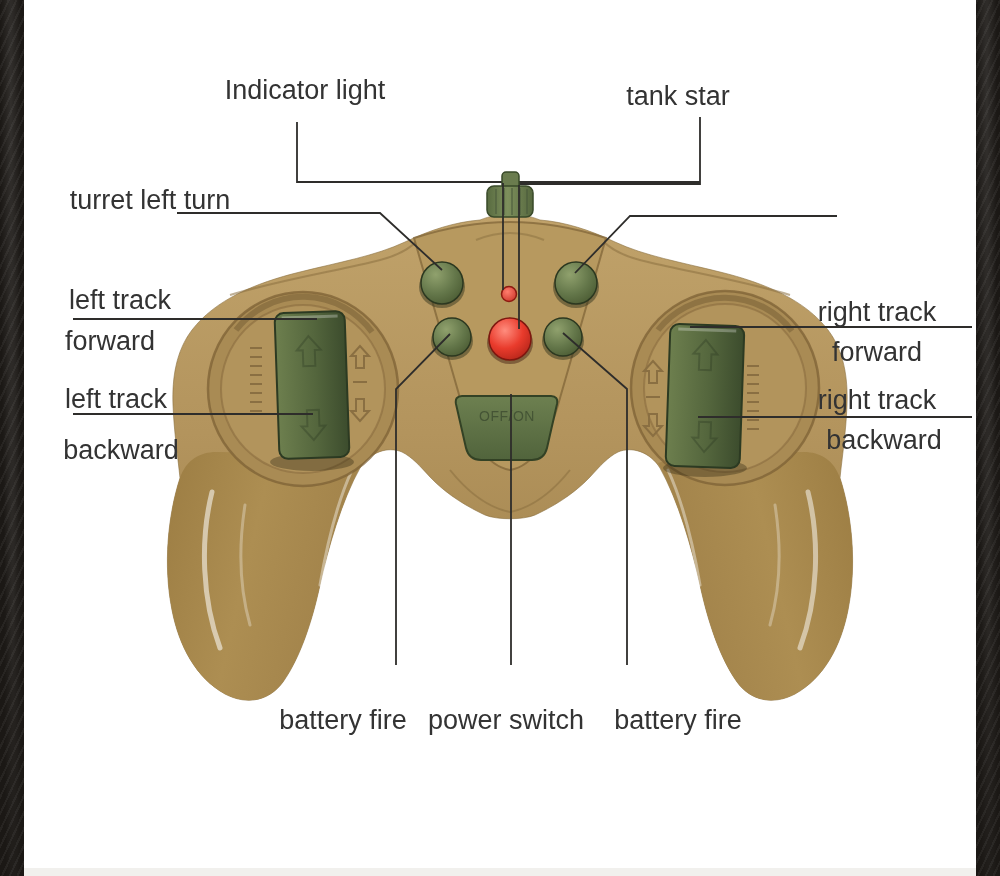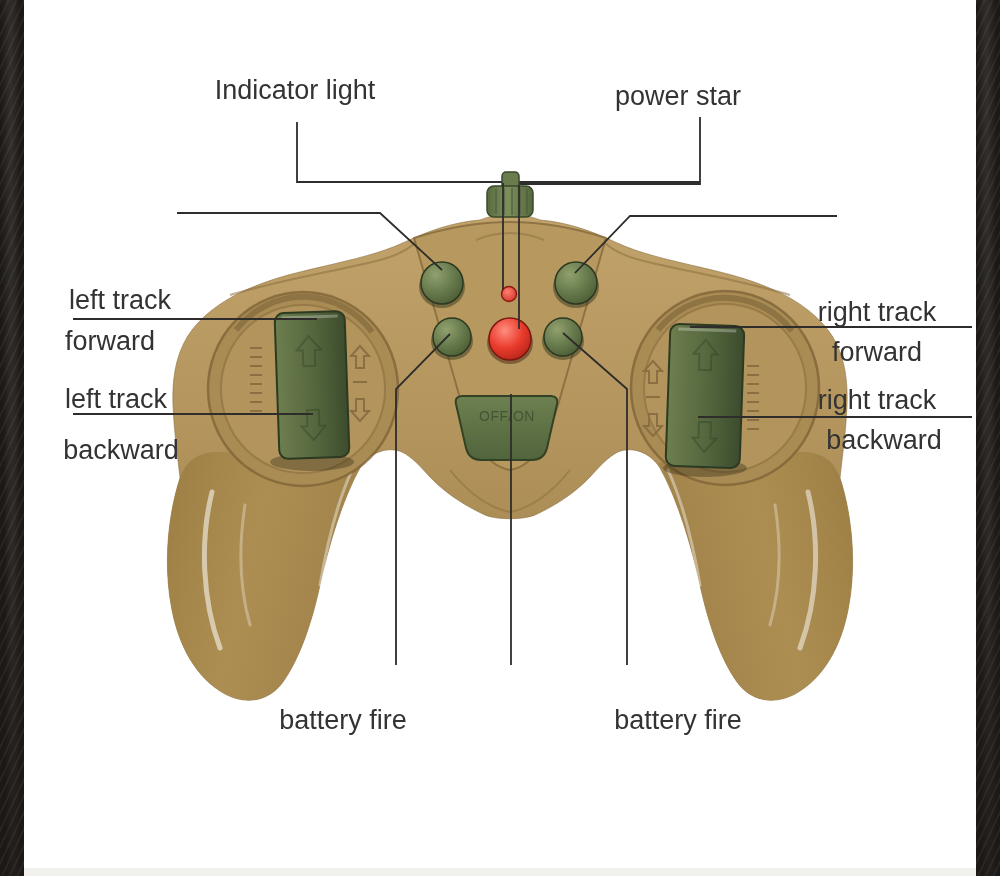--- a/index.html
+++ b/index.html
@@ -240,32 +240,34 @@
       <line x1="73" y1="319" x2="317" y2="319"></line>
       <line x1="73" y1="414" x2="313" y2="414"></line>
       <line x1="690" y1="327" x2="972" y2="327"></line>
       <line x1="698" y1="417" x2="972" y2="417"></line>
       <polyline points="450,334 396,389 396,665"></polyline>
       <line x1="511" y1="394" x2="511" y2="665"></line>
       <polyline points="563,333 627,389 627,665"></polyline>
     </g>
   </svg>
 
-  <div class="lbl" style="left:295px;top:76px">Indicator light</div>
-  <div class="lbl" style="left:678px;top:82px">power star</div>
+  <div class="lbl" style="left:305px;top:76px">Indicator light</div>
+  <div class="lbl" style="left:678px;top:82px">tank star</div>
+  <div class="lbl" style="left:150px;top:186px">turret left turn</div>
 
   <div class="lbl" style="left:120px;top:286px">left track</div>
   <div class="lbl" style="left:110px;top:327px">forward</div>
   <div class="lbl" style="left:116px;top:385px">left track</div>
   <div class="lbl" style="left:121px;top:436px">backward</div>
 
   <div class="lbl" style="left:877px;top:298px">right track</div>
   <div class="lbl" style="left:877px;top:338px">forward</div>
   <div class="lbl" style="left:877px;top:386px">right track</div>
   <div class="lbl" style="left:884px;top:426px">backward</div>
 
   <div class="lbl" style="left:343px;top:706px">battery fire</div>
+  <div class="lbl" style="left:506px;top:706px">power switch</div>
   <div class="lbl" style="left:678px;top:706px">battery fire</div>
 
   <div id="bottom-band"></div>
   <div id="strip-left" class="side-strip"></div>
   <div id="strip-right" class="side-strip"></div>
 </div>
 
 </body></html>

